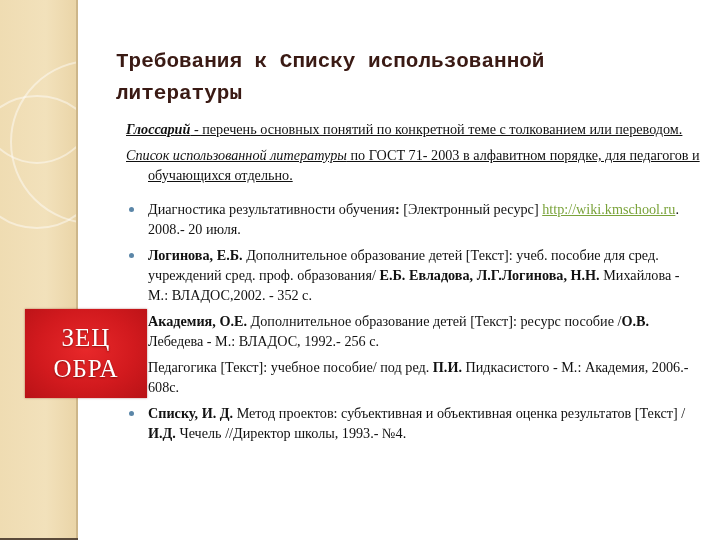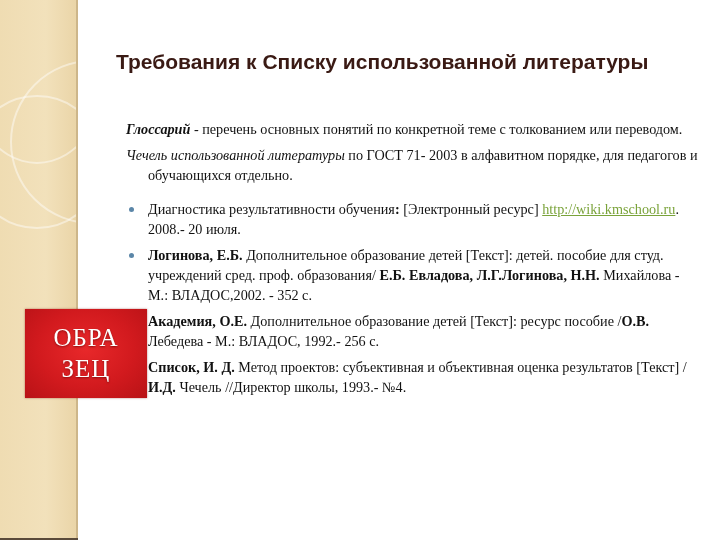--- a/index.html
+++ b/index.html
@@ -39,39 +39,40 @@
       top: 538px;
       width: 78px;
       height: 2px;
       background: #5a4a3a;
     }
     .title {
       position: absolute;
       left: 116px;
       top: 46px;
       width: 540px;
-      font-family: Liberation Sans, sans-serif;
+      font-family: Liberation Mono, monospace;
       font-weight: bold;
       font-size: 21px;
       line-height: 32px;
       color: #3a1a14;
       margin: 0;
     }
     .content {
       position: absolute;
       left: 126px;
       top: 119px;
       width: 575px;
       font-size: 14.2px;
       line-height: 20px;
     }
     .para {
       margin: 0 0 6px 0;
       padding-left: 22px;
       text-indent: -22px;
+      text-decoration: underline;
     }
     .para .em-bold {
       font-weight: bold;
       font-style: italic;
     }
     .para .em {
       font-style: italic;
     }
     ul.refs {
       list-style: none;
@@ -127,39 +128,43 @@
 </div>
 <div class="bottom-line"></div>
 
 <h1 class="title">Требования к Списку использованной литературы</h1>
 
 <div class="content">
   <p class="para">
     <span class="em-bold">Глоссарий</span><span> - перечень основных понятий по конкретной теме с толкованием или переводом.</span>
   </p>
   <p class="para">
-    <span class="em">Чечель использованной литературы</span><span> по ГОСТ 71- 2003 в алфавитном порядке, для педагогов и обучающихся отдельно.</span>
+    <span class="em">Список использованной литературы</span><span> по ГОСТ 71- 2003 в алфавитном порядке, для педагогов и обучающихся отдельно.</span>
   </p>
 
   <ul class="refs">
     <li>
       <span class="bullet"></span>
       <span>Диагностика результативности обучения</span><span class="b">:</span><span> [Электронный ресурс] </span><a class="link">http://wiki.kmschool.ru</a><span>. 2008.- 20 июля.</span>
     </li>
     <li>
       <span class="bullet"></span>
-      <span class="b">Логинова, Е.Б.</span><span> Дополнительное образование детей [Текст]: детей. пособие для студ. учреждений сред. проф. образования/ </span><span class="b">Е.Б. Евладова, Л.Г.Логинова, Н.Н.</span><span> Михайлова - М.: ВЛАДОС,2002. - 352 с.</span>
+      <span class="b">Логинова, Е.Б.</span><span> Дополнительное образование детей [Текст]: учеб. пособие для сред. учреждений сред. проф. образования/ </span><span class="b">Е.Б. Евладова, Л.Г.Логинова, Н.Н.</span><span> Михайлова - М.: ВЛАДОС,2002. - 352 с.</span>
     </li>
     <li>
       <span class="bullet"></span>
       <span class="b">Академия, О.Е.</span><span> Дополнительное образование детей [Текст]: ресурс пособие /</span><span class="b">О.В.</span><span> Лебедева - М.: ВЛАДОС, 1992.- 256 с.</span>
     </li>
     <li>
       <span class="bullet"></span>
-      <span class="b">Список, И. Д.</span><span> Метод проектов: субъективная и объективная оценка результатов [Текст] / </span><span class="b">И.Д.</span><span> Чечель //Директор школы, 1993.- №4.</span>
+      <span>Педагогика</span><span> [Текст]: учебное пособие/ под ред. </span><span class="b">П.И.</span><span> Пидкасистого - М.: Академия, 2006.- 608с.</span>
+    </li>
+    <li>
+      <span class="bullet"></span>
+      <span class="b">Списку, И. Д.</span><span> Метод проектов: субъективная и объективная оценка результатов [Текст] / </span><span class="b">И.Д.</span><span> Чечель //Директор школы, 1993.- №4.</span>
     </li>
   </ul>
 </div>
 
 <div class="badge">
+  <span>ЗЕЦ</span>
   <span>ОБРА</span>
-  <span>ЗЕЦ</span>
 </div>
 
 </body></html>

